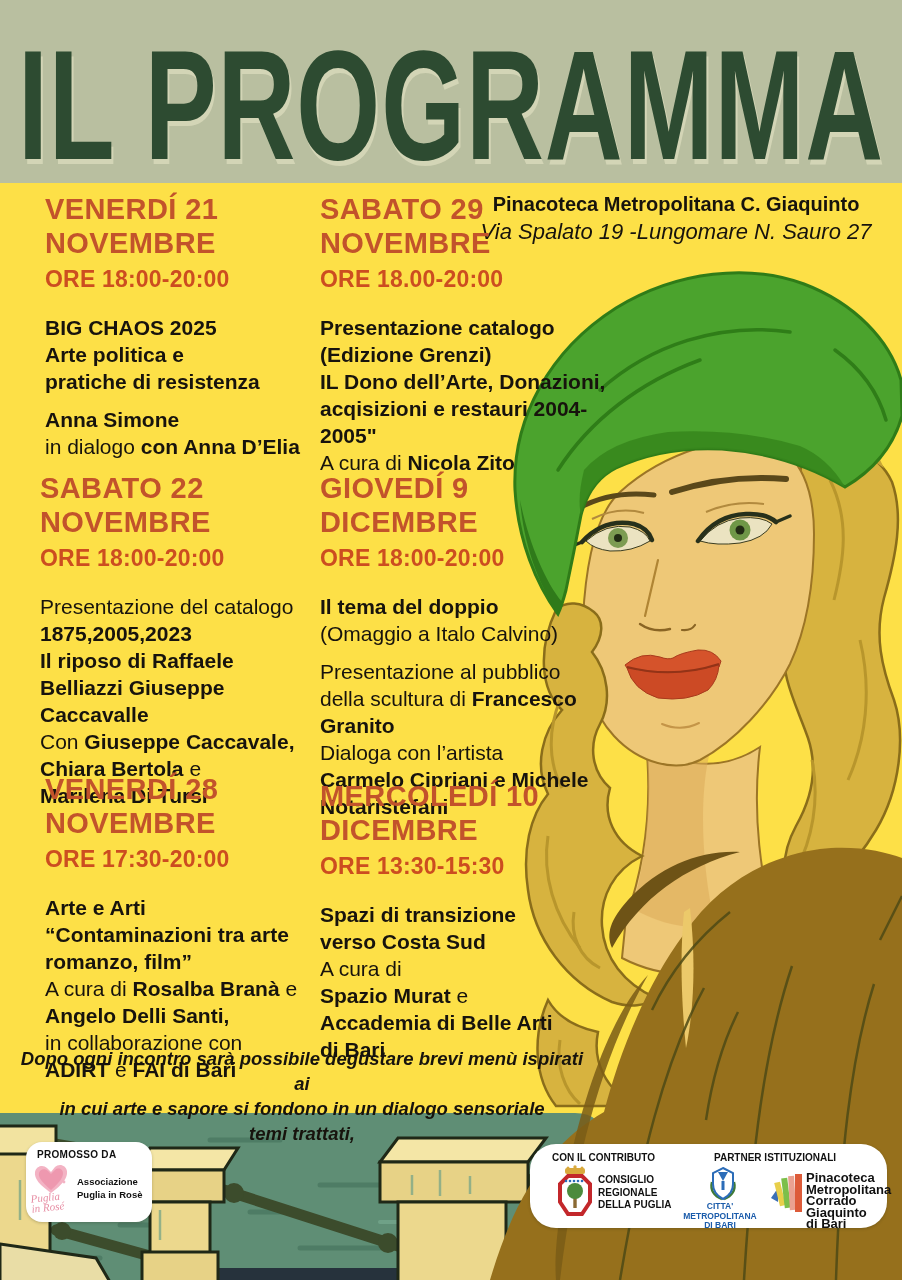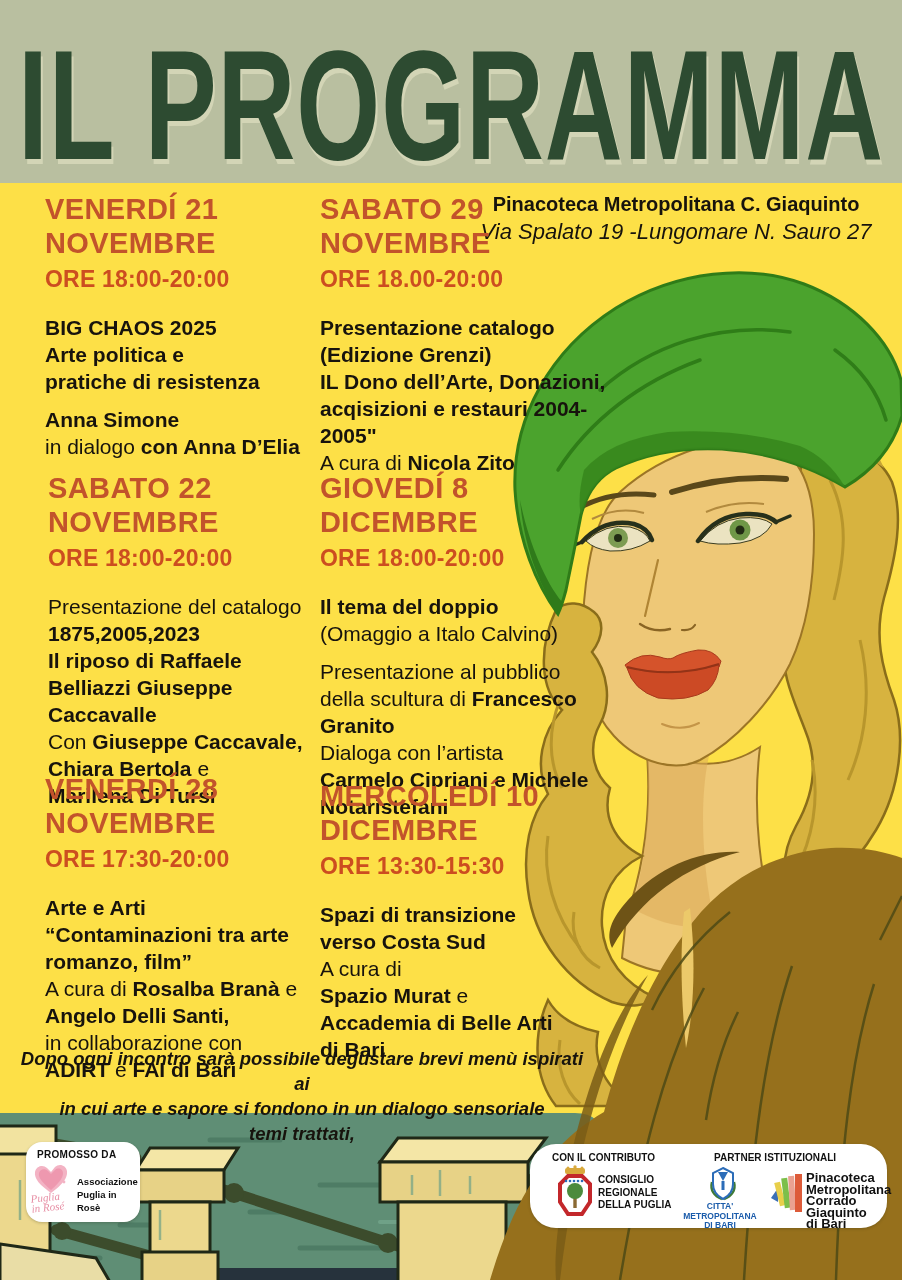--- a/index.html
+++ b/index.html
@@ -26,21 +26,21 @@
   .venue{position:absolute;left:455px;top:193px;width:442px;text-align:center;z-index:2;color:#17130d;}
   .venue-name{font-size:20px;font-weight:bold;white-space:nowrap;}
   .venue-address{font-size:22px;font-style:italic;margin-top:3px;white-space:nowrap;}
   
   .footer-note{position:absolute;left:12px;top:1046px;width:580px;z-index:2;text-align:center;
     font-size:18.5px;font-weight:bold;font-style:italic;color:#17130d;line-height:25px;}
   
   .illustration{position:absolute;left:0;top:0;z-index:1;}
   
   .box{position:absolute;background:#fff;z-index:3;box-shadow:0 1px 3px rgba(40,40,20,.25);}
-  .promo-box{left:26px;top:1142px;width:114px;height:80px;border-radius:16px;}
+  .promo-box{left:26px;top:1142px;width:114px;height:80px;border-radius:16px;padding-left:12px;}
   .promo-heading{position:absolute;left:11px;top:7px;font-size:10px;font-weight:bold;
     letter-spacing:.3px;color:#111;white-space:nowrap;}
   .rose-heart{position:absolute;left:6px;top:20px;}
   .rose-script{position:absolute;left:5px;top:50px;font-family:"Liberation Serif",serif;
     font-style:italic;font-size:11px;line-height:10px;color:#e78fa5;transform:rotate(-6deg);}
   .promo-org{position:absolute;left:51px;top:33px;font-size:9.5px;font-weight:bold;
     line-height:13px;color:#111;}
   .credits-box{left:530px;top:1144px;width:357px;height:84px;border-radius:26px;}
   .contrib-heading{position:absolute;left:22px;top:8px;font-size:10px;font-weight:bold;color:#111;white-space:nowrap;}
   .consiglio-logo{position:absolute;left:26px;top:20px;}
@@ -243,41 +243,41 @@
     <div class="event-body">
         <div class="tline"><span class="b">Presentazione catalogo</span></div>
         <div class="tline"><span class="b">(Edizione Grenzi)</span></div>
         <div class="tline"><span class="b">IL Dono dell’Arte, Donazioni,</span></div>
         <div class="tline"><span class="b">acqisizioni e restauri 2004-</span></div>
         <div class="tline"><span class="b">2005"</span></div>
         <div class="tline"><span>A cura di </span><span class="b">Nicola Zito</span></div>
       </div>
   </section>
 
-  <section class="event" style="left:48px;top:471px;width:280px">
+  <section class="event" style="left:40px;top:471px;width:280px">
     <h2 class="event-date">
         <div class="tline">SABATO 22</div>
         <div class="tline">NOVEMBRE</div>
       </h2>
     <div class="event-time">ORE 18:00-20:00</div>
     <div class="event-body">
         <div class="tline"><span>Presentazione del catalogo</span></div>
         <div class="tline"><span class="b">1875,2005,2023</span></div>
         <div class="tline"><span class="b">Il riposo di Raffaele</span></div>
         <div class="tline"><span class="b">Belliazzi  Giuseppe</span></div>
         <div class="tline"><span class="b">Caccavalle</span></div>
         <div class="tline"><span>Con </span><span class="b">Giuseppe Caccavale,</span></div>
         <div class="tline"><span class="b">Chiara Bertola</span><span>  e</span></div>
         <div class="tline"><span class="b">Marilena  Di Tursi</span></div>
       </div>
   </section>
 
   <section class="event" style="left:320px;top:471px;width:300px">
     <h2 class="event-date">
-        <div class="tline">GIOVEDÍ 8</div>
+        <div class="tline">GIOVEDÍ 9</div>
         <div class="tline">DICEMBRE</div>
       </h2>
     <div class="event-time">ORE 18:00-20:00</div>
     <div class="event-body">
         <div class="tline"><span class="b">Il tema del doppio</span></div>
         <div class="tline"><span>(Omaggio a Italo Calvino)</span></div>
         <div class="tline gap"><span>Presentazione al pubblico</span></div>
         <div class="tline"><span>della scultura di </span><span class="b">Francesco</span></div>
         <div class="tline"><span class="b">Granito</span></div>
         <div class="tline"><span>Dialoga con l’artista</span></div>

